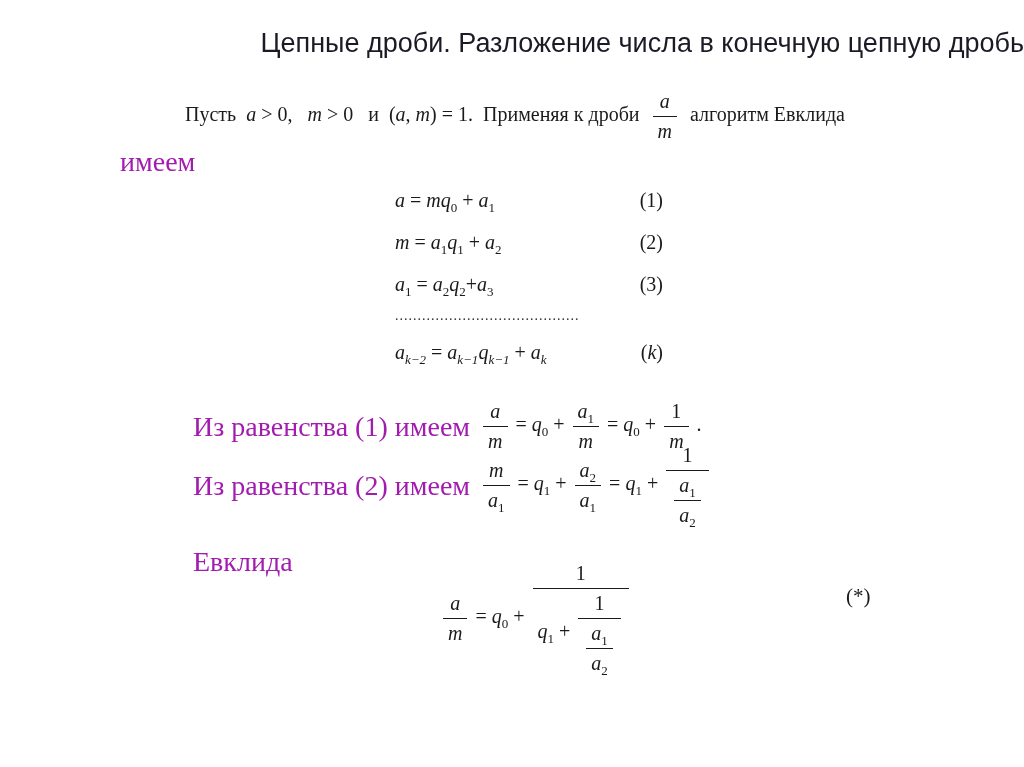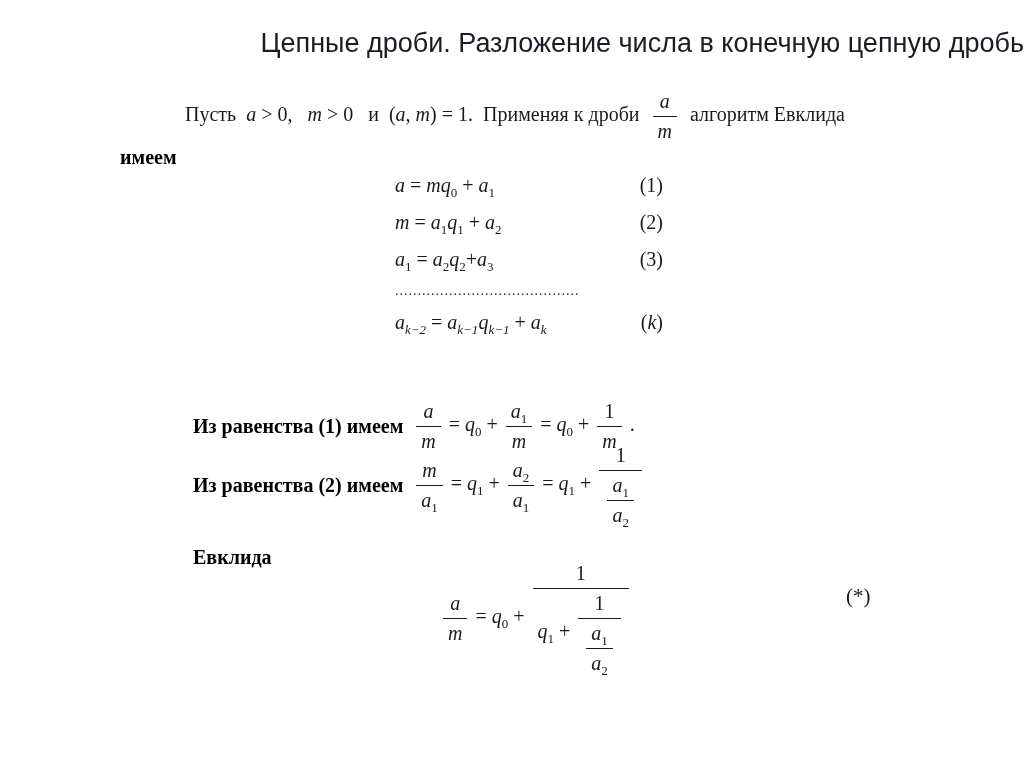--- a/index.html
+++ b/index.html
@@ -15,29 +15,29 @@
   .title {
     position: absolute;
     top: 28px; left: 0; width: 100%;
     text-align: right;
     font-family: "Liberation Sans", sans-serif;
     font-size: 27px;
     font-weight: 500;
     color: #1b1b26;
   }
   .mathline { font-size: 20px; line-height: 1.35; }
-  .label { font-weight: bold; font-size: 20px; color: #000000; }
+  .label { font-weight: normal; font-size: 28px; color: #a21caf; }
 
   .intro { position: absolute; top: 88px; left: 185px; width: 740px; }
   .imeem { position: absolute; top: 146px; left: 120px; }
 
   .equations { position: absolute; top: 172px; left: 395px; width: 268px; }
   .eq-row {
     display: flex; justify-content: space-between; align-items: baseline;
-    margin-bottom: 10px; font-size: 20px;
+    margin-bottom: 10px; font-size: 20px; margin-top: 15px;
   }
   .eq-tag { font-size: 20px; }
   .dots {
     font-size: 14px; letter-spacing: 1px; color: #2e2e2e;
     margin: 4px 0 10px 0; white-space: nowrap; overflow: hidden;
   }
 
   .line { position: absolute; display: flex; align-items: center; gap: 10px; }
   .line1 { top: 398px; left: 193px; justify-content: center; }
   .line2 { top: 442px; left: 193px; }

